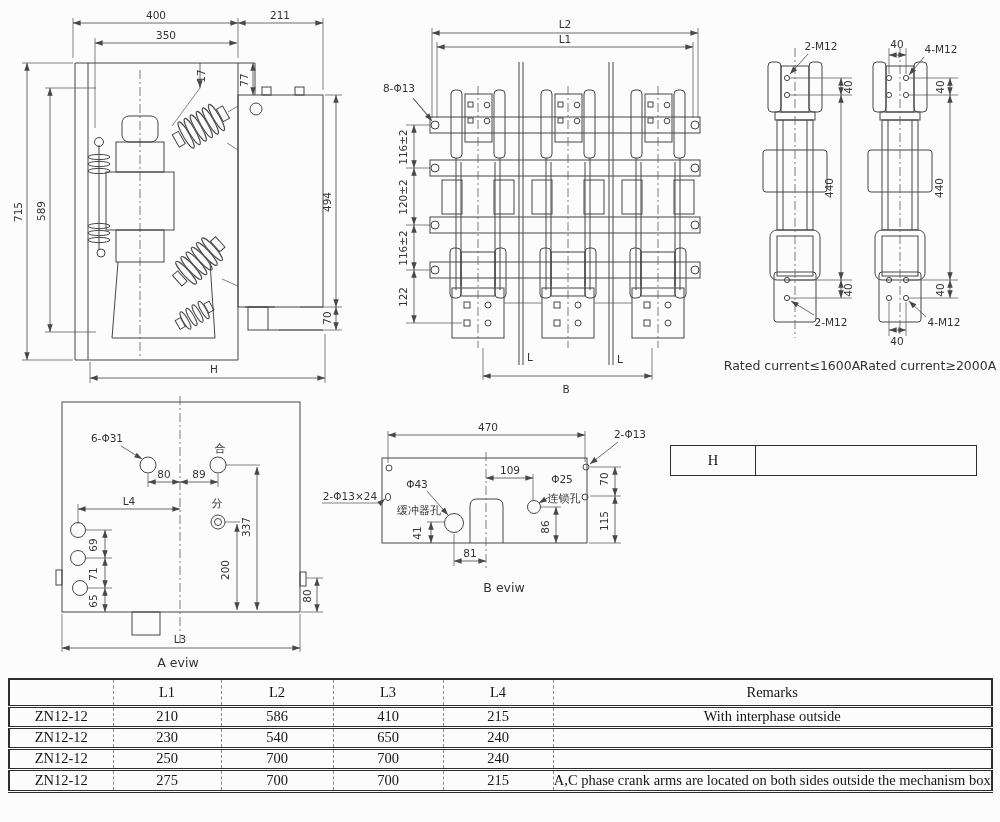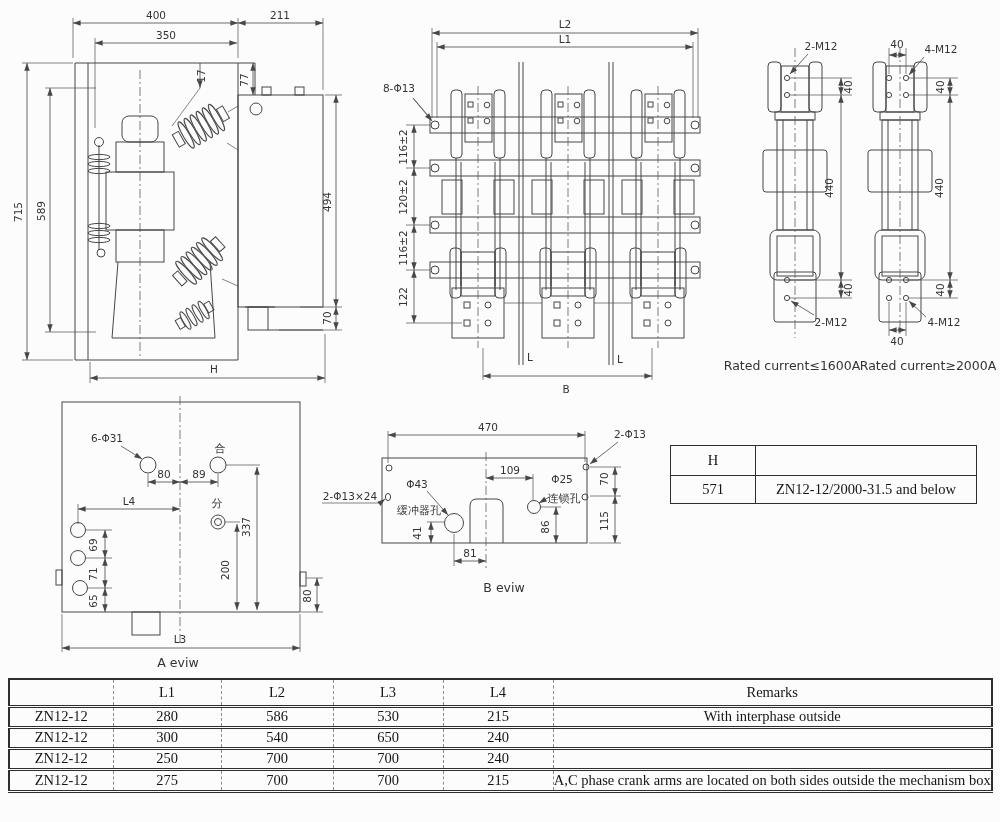--- a/index.html
+++ b/index.html
@@ -390,24 +390,20 @@
     <table class="htab">
       <colgroup>
           <col style="width:85px">
           <col style="width:221px">
         </colgroup>
       <tbody>
           <tr style="height:30px">
         <td>H</td>
         <td></td>
       </tr>
-      <tr style="height:28px">
-        <td>571</td>
-        <td>ZN12-12/2000-31.5 and below</td>
-      </tr>
     </tbody>
       </table>
   </div>
 
   <div class="tbl-wrap" style="left:8px;top:678px;">
     <table class="mtab">
       <colgroup>
         <col style="width:104px">
           <col style="width:108px">
           <col style="width:112px">
@@ -419,29 +415,29 @@
           <tr style="height:27px">
         <th></th>
         <th>L1</th>
         <th>L2</th>
         <th>L3</th>
         <th>L4</th>
         <th>Remarks</th>
       </tr>
       <tr style="height:21px">
         <td>ZN12-12</td>
-        <td>280</td>
+        <td>210</td>
         <td>586</td>
-        <td>530</td>
+        <td>410</td>
         <td>215</td>
         <td>With interphase outside</td>
       </tr>
       <tr style="height:21px">
         <td>ZN12-12</td>
-        <td>300</td>
+        <td>230</td>
         <td>540</td>
         <td>650</td>
         <td>240</td>
         <td></td>
       </tr>
       <tr style="height:21px">
         <td>ZN12-12</td>
         <td>250</td>
         <td>700</td>
         <td>700</td>

